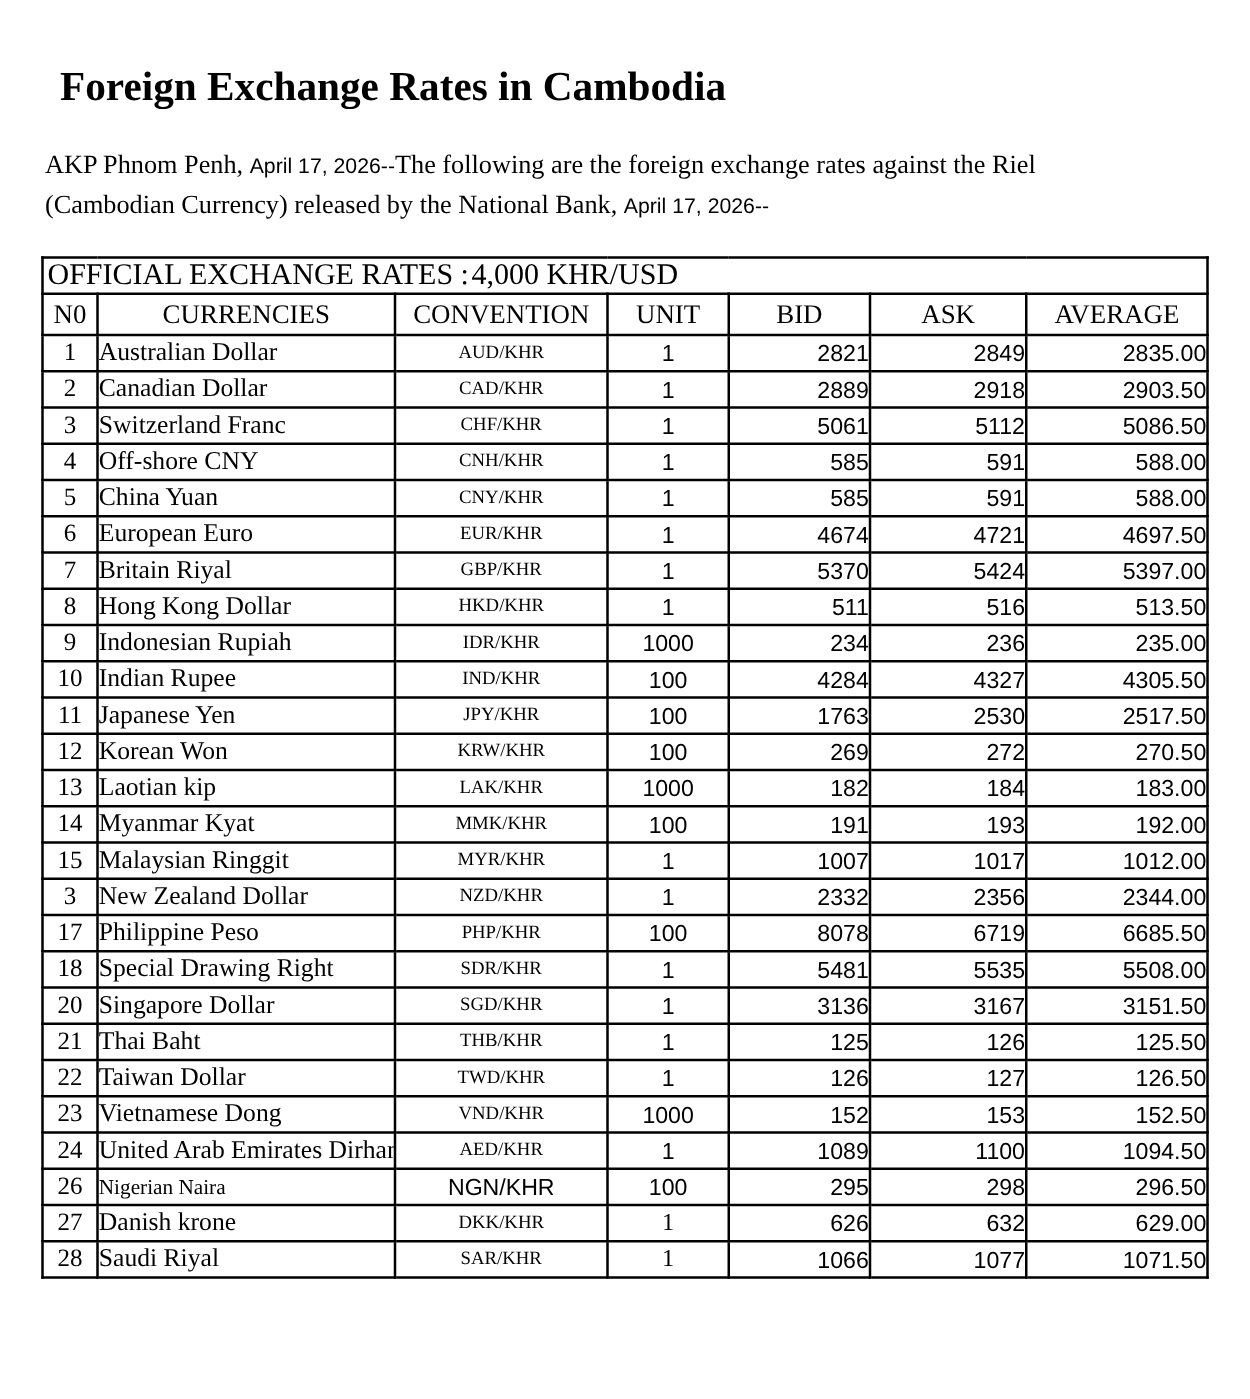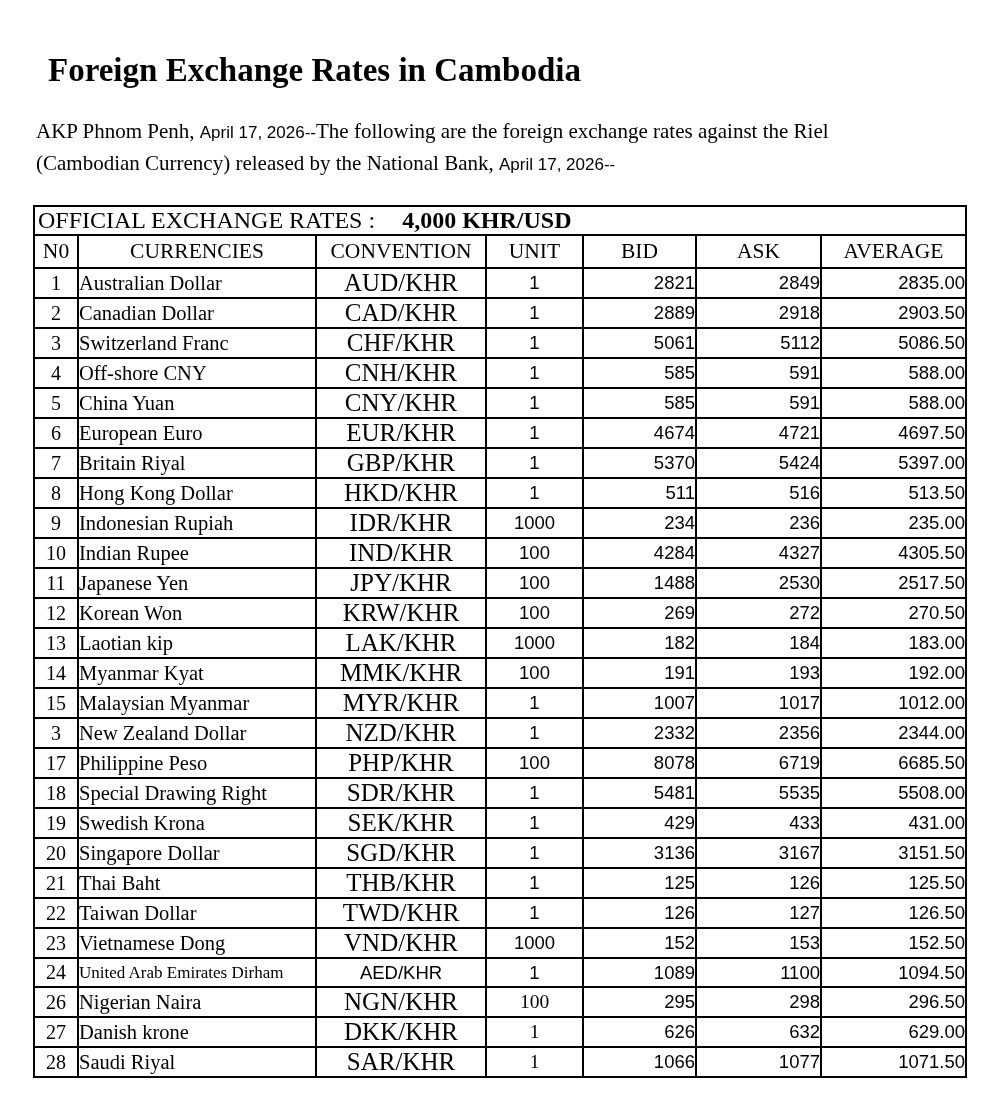--- a/index.html
+++ b/index.html
@@ -45,33 +45,33 @@
     overflow: hidden;
     white-space: nowrap;
   }
 
   tr.caption-row td {
     height: 27px;
     font-size: 24px;
     text-align: left;
     padding-left: 3px;
   }
-  .caption-value { margin-left: 27px; font-weight: bold; }
+  .caption-value { margin-left: 2px; }
 
   tr.head-row th {
     height: 31px;
     font-weight: normal;
     font-size: 21.5px;
     text-align: center;
   }
 
   tbody tr { height: 29px; }
   td.cell-no         { text-align: center; font-size: 20px; }
   td.cell-currency   { text-align: left; padding-left: 3px; font-size: 20.5px; }
-  td.cell-convention { text-align: center; font-size: 25px; }
+  td.cell-convention { text-align: center; font-size: 15px; }
   td.cell-unit       { text-align: center; font-family: "Liberation Sans", sans-serif; font-size: 18.5px; }
   td.cell-bid, td.cell-ask, td.cell-average {
     text-align: right; padding-right: 2px;
     font-family: "Liberation Sans", sans-serif; font-size: 18.5px;
   }
 
   
   tbody tr:nth-child(24) td.cell-currency   { font-size: 17px; }
   tbody tr:nth-child(24) td.cell-convention { font-family: "Liberation Sans", sans-serif; font-size: 18.5px; }
   
@@ -204,21 +204,21 @@
           <td class="cell-unit">100</td>
           <td class="cell-bid">4284</td>
           <td class="cell-ask">4327</td>
           <td class="cell-average">4305.50</td>
         </tr>
         <tr>
           <td class="cell-no">11</td>
           <td class="cell-currency">Japanese Yen</td>
           <td class="cell-convention">JPY/KHR</td>
           <td class="cell-unit">100</td>
-          <td class="cell-bid">1488</td>
+          <td class="cell-bid">1763</td>
           <td class="cell-ask">2530</td>
           <td class="cell-average">2517.50</td>
         </tr>
         <tr>
           <td class="cell-no">12</td>
           <td class="cell-currency">Korean Won</td>
           <td class="cell-convention">KRW/KHR</td>
           <td class="cell-unit">100</td>
           <td class="cell-bid">269</td>
           <td class="cell-ask">272</td>
@@ -237,21 +237,21 @@
           <td class="cell-no">14</td>
           <td class="cell-currency">Myanmar Kyat</td>
           <td class="cell-convention">MMK/KHR</td>
           <td class="cell-unit">100</td>
           <td class="cell-bid">191</td>
           <td class="cell-ask">193</td>
           <td class="cell-average">192.00</td>
         </tr>
         <tr>
           <td class="cell-no">15</td>
-          <td class="cell-currency">Malaysian Myanmar</td>
+          <td class="cell-currency">Malaysian Ringgit</td>
           <td class="cell-convention">MYR/KHR</td>
           <td class="cell-unit">1</td>
           <td class="cell-bid">1007</td>
           <td class="cell-ask">1017</td>
           <td class="cell-average">1012.00</td>
         </tr>
         <tr>
           <td class="cell-no">3</td>
           <td class="cell-currency">New Zealand Dollar</td>
           <td class="cell-convention">NZD/KHR</td>
@@ -270,29 +270,20 @@
           <td class="cell-average">6685.50</td>
         </tr>
         <tr>
           <td class="cell-no">18</td>
           <td class="cell-currency">Special Drawing Right</td>
           <td class="cell-convention">SDR/KHR</td>
           <td class="cell-unit">1</td>
           <td class="cell-bid">5481</td>
           <td class="cell-ask">5535</td>
           <td class="cell-average">5508.00</td>
-        </tr>
-        <tr>
-          <td class="cell-no">19</td>
-          <td class="cell-currency">Swedish Krona</td>
-          <td class="cell-convention">SEK/KHR</td>
-          <td class="cell-unit">1</td>
-          <td class="cell-bid">429</td>
-          <td class="cell-ask">433</td>
-          <td class="cell-average">431.00</td>
         </tr>
         <tr>
           <td class="cell-no">20</td>
           <td class="cell-currency">Singapore Dollar</td>
           <td class="cell-convention">SGD/KHR</td>
           <td class="cell-unit">1</td>
           <td class="cell-bid">3136</td>
           <td class="cell-ask">3167</td>
           <td class="cell-average">3151.50</td>
         </tr>

